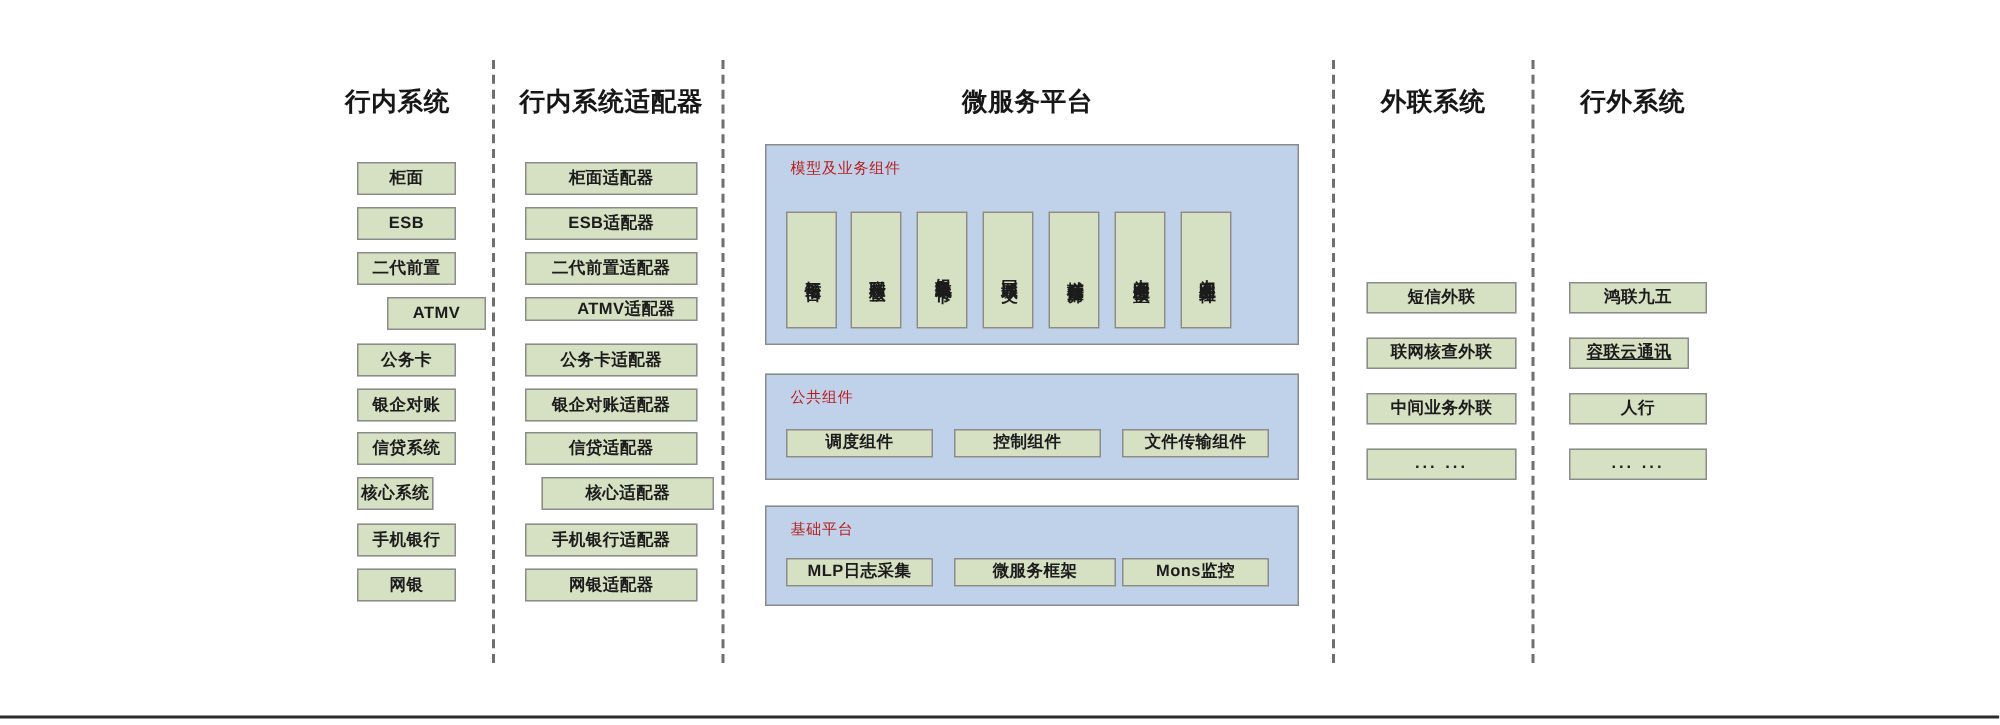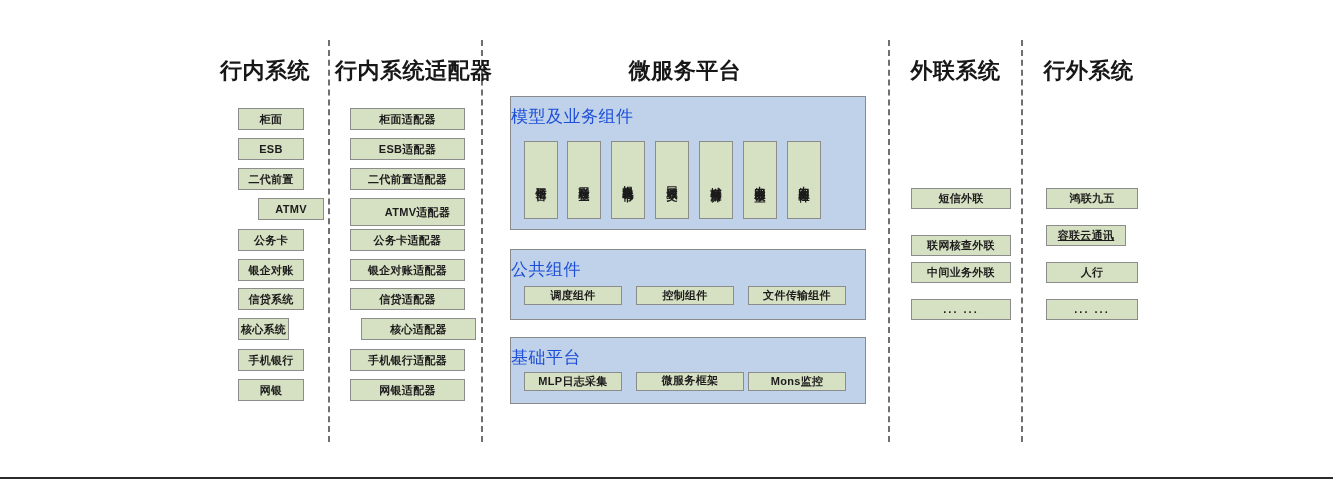--- a/index.html
+++ b/index.html
@@ -36,21 +36,21 @@
     top: 477px;
     width: 1333px;
     height: 0;
     border-top: 2px solid #2b2b2b;
   }
 
   
   .col-title {
     position: absolute;
     text-align: center;
-    font-size: 22px;
+    font-size: 17px;
     font-weight: bold;
     color: #171717;
     letter-spacing: 0.5px;
     white-space: nowrap;
   }
 
   
   .node {
     position: absolute;
     box-sizing: border-box;
@@ -82,24 +82,24 @@
 
   
   .panel {
     position: absolute;
     box-sizing: border-box;
     background: #bfd2ea;
     border: 1px solid #8a8a8a;
   }
   .panel-title {
     position: absolute;
-    left: 0;
+    left: 16px;
     top: 8px;
-    font-size: 17px;
-    color: #1d4ed8;
+    font-size: 10px;
+    color: #b91c1c;
     letter-spacing: 0.5px;
   }
 </style>
 </head>
 <body>
 
 <div id="canvas">
 
   <div class="divider" style="left:328px;"></div>
   <div class="divider" style="left:481px;"></div>
@@ -119,21 +119,21 @@
   <div class="node" style="left:238px; top:229px; width:66px; height:22px;">公务卡</div>
   <div class="node" style="left:238px; top:259px; width:66px; height:22px;">银企对账</div>
   <div class="node" style="left:238px; top:288px; width:66px; height:22px;">信贷系统</div>
   <div class="node" style="left:238px; top:318px; width:51px; height:22px;">核心系统</div>
   <div class="node" style="left:238px; top:349px; width:66px; height:22px;">手机银行</div>
   <div class="node" style="left:238px; top:379px; width:66px; height:22px;">网银</div>
 
   <div class="node" style="left:350px; top:108px; width:115px; height:22px;">柜面适配器</div>
   <div class="node" style="left:350px; top:138px; width:115px; height:22px;">ESB适配器</div>
   <div class="node" style="left:350px; top:168px; width:115px; height:22px;">二代前置适配器</div>
-  <div class="node" style="left:350px; top:198px; width:115px; height:28px;padding-left:20px;">ATMV适配器</div>
+  <div class="node" style="left:350px; top:198px; width:115px; height:16px;padding-left:20px;">ATMV适配器</div>
   <div class="node" style="left:350px; top:229px; width:115px; height:22px;">公务卡适配器</div>
   <div class="node" style="left:350px; top:259px; width:115px; height:22px;">银企对账适配器</div>
   <div class="node" style="left:350px; top:288px; width:115px; height:22px;">信贷适配器</div>
   <div class="node" style="left:350px; top:318px; width:115px; height:22px;margin-left:11px;">核心适配器</div>
   <div class="node" style="left:350px; top:349px; width:115px; height:22px;">手机银行适配器</div>
   <div class="node" style="left:350px; top:379px; width:115px; height:22px;">网银适配器</div>
 
   <div class="panel" style="left:510px; top:96px; width:356px; height:134px;">
     <div class="panel-title">模型及业务组件</div>
   </div>
@@ -149,25 +149,25 @@
     <div class="panel-title">公共组件</div>
   </div>
   <div class="node" style="left:524px; top:286px; width:98px; height:19px;">调度组件</div>
   <div class="node" style="left:636px; top:286px; width:98px; height:19px;">控制组件</div>
   <div class="node" style="left:748px; top:286px; width:98px; height:19px;">文件传输组件</div>
 
   <div class="panel" style="left:510px; top:337px; width:356px; height:67px;">
     <div class="panel-title">基础平台</div>
   </div>
   <div class="node" style="left:524px; top:372px; width:98px; height:19px;">MLP日志采集</div>
-  <div class="node" style="left:636px; top:372px; width:108px; height:19px;font-family:Liberation Mono, monospace;">微服务框架</div>
+  <div class="node" style="left:636px; top:372px; width:108px; height:19px;">微服务框架</div>
   <div class="node" style="left:748px; top:372px; width:98px; height:19px;">Mons监控</div>
 
   <div class="node" style="left:911px; top:188px; width:100px; height:21px;">短信外联</div>
-  <div class="node" style="left:911px; top:225px; width:100px; height:21px;margin-top:10px;">联网核查外联</div>
+  <div class="node" style="left:911px; top:225px; width:100px; height:21px;">联网核查外联</div>
   <div class="node" style="left:911px; top:262px; width:100px; height:21px;">中间业务外联</div>
   <div class="node ellipsis" style="left:911px; top:299px; width:100px; height:21px;">... ...</div>
 
   <div class="node" style="left:1046px; top:188px; width:92px; height:21px;">鸿联九五</div>
   <div class="node" style="left:1046px; top:225px; width:80px; height:21px;text-decoration:underline;">容联云通讯</div>
   <div class="node" style="left:1046px; top:262px; width:92px; height:21px;">人行</div>
   <div class="node ellipsis" style="left:1046px; top:299px; width:92px; height:21px;">... ...</div>
 
   <div class="bottom-rule"></div>
 

